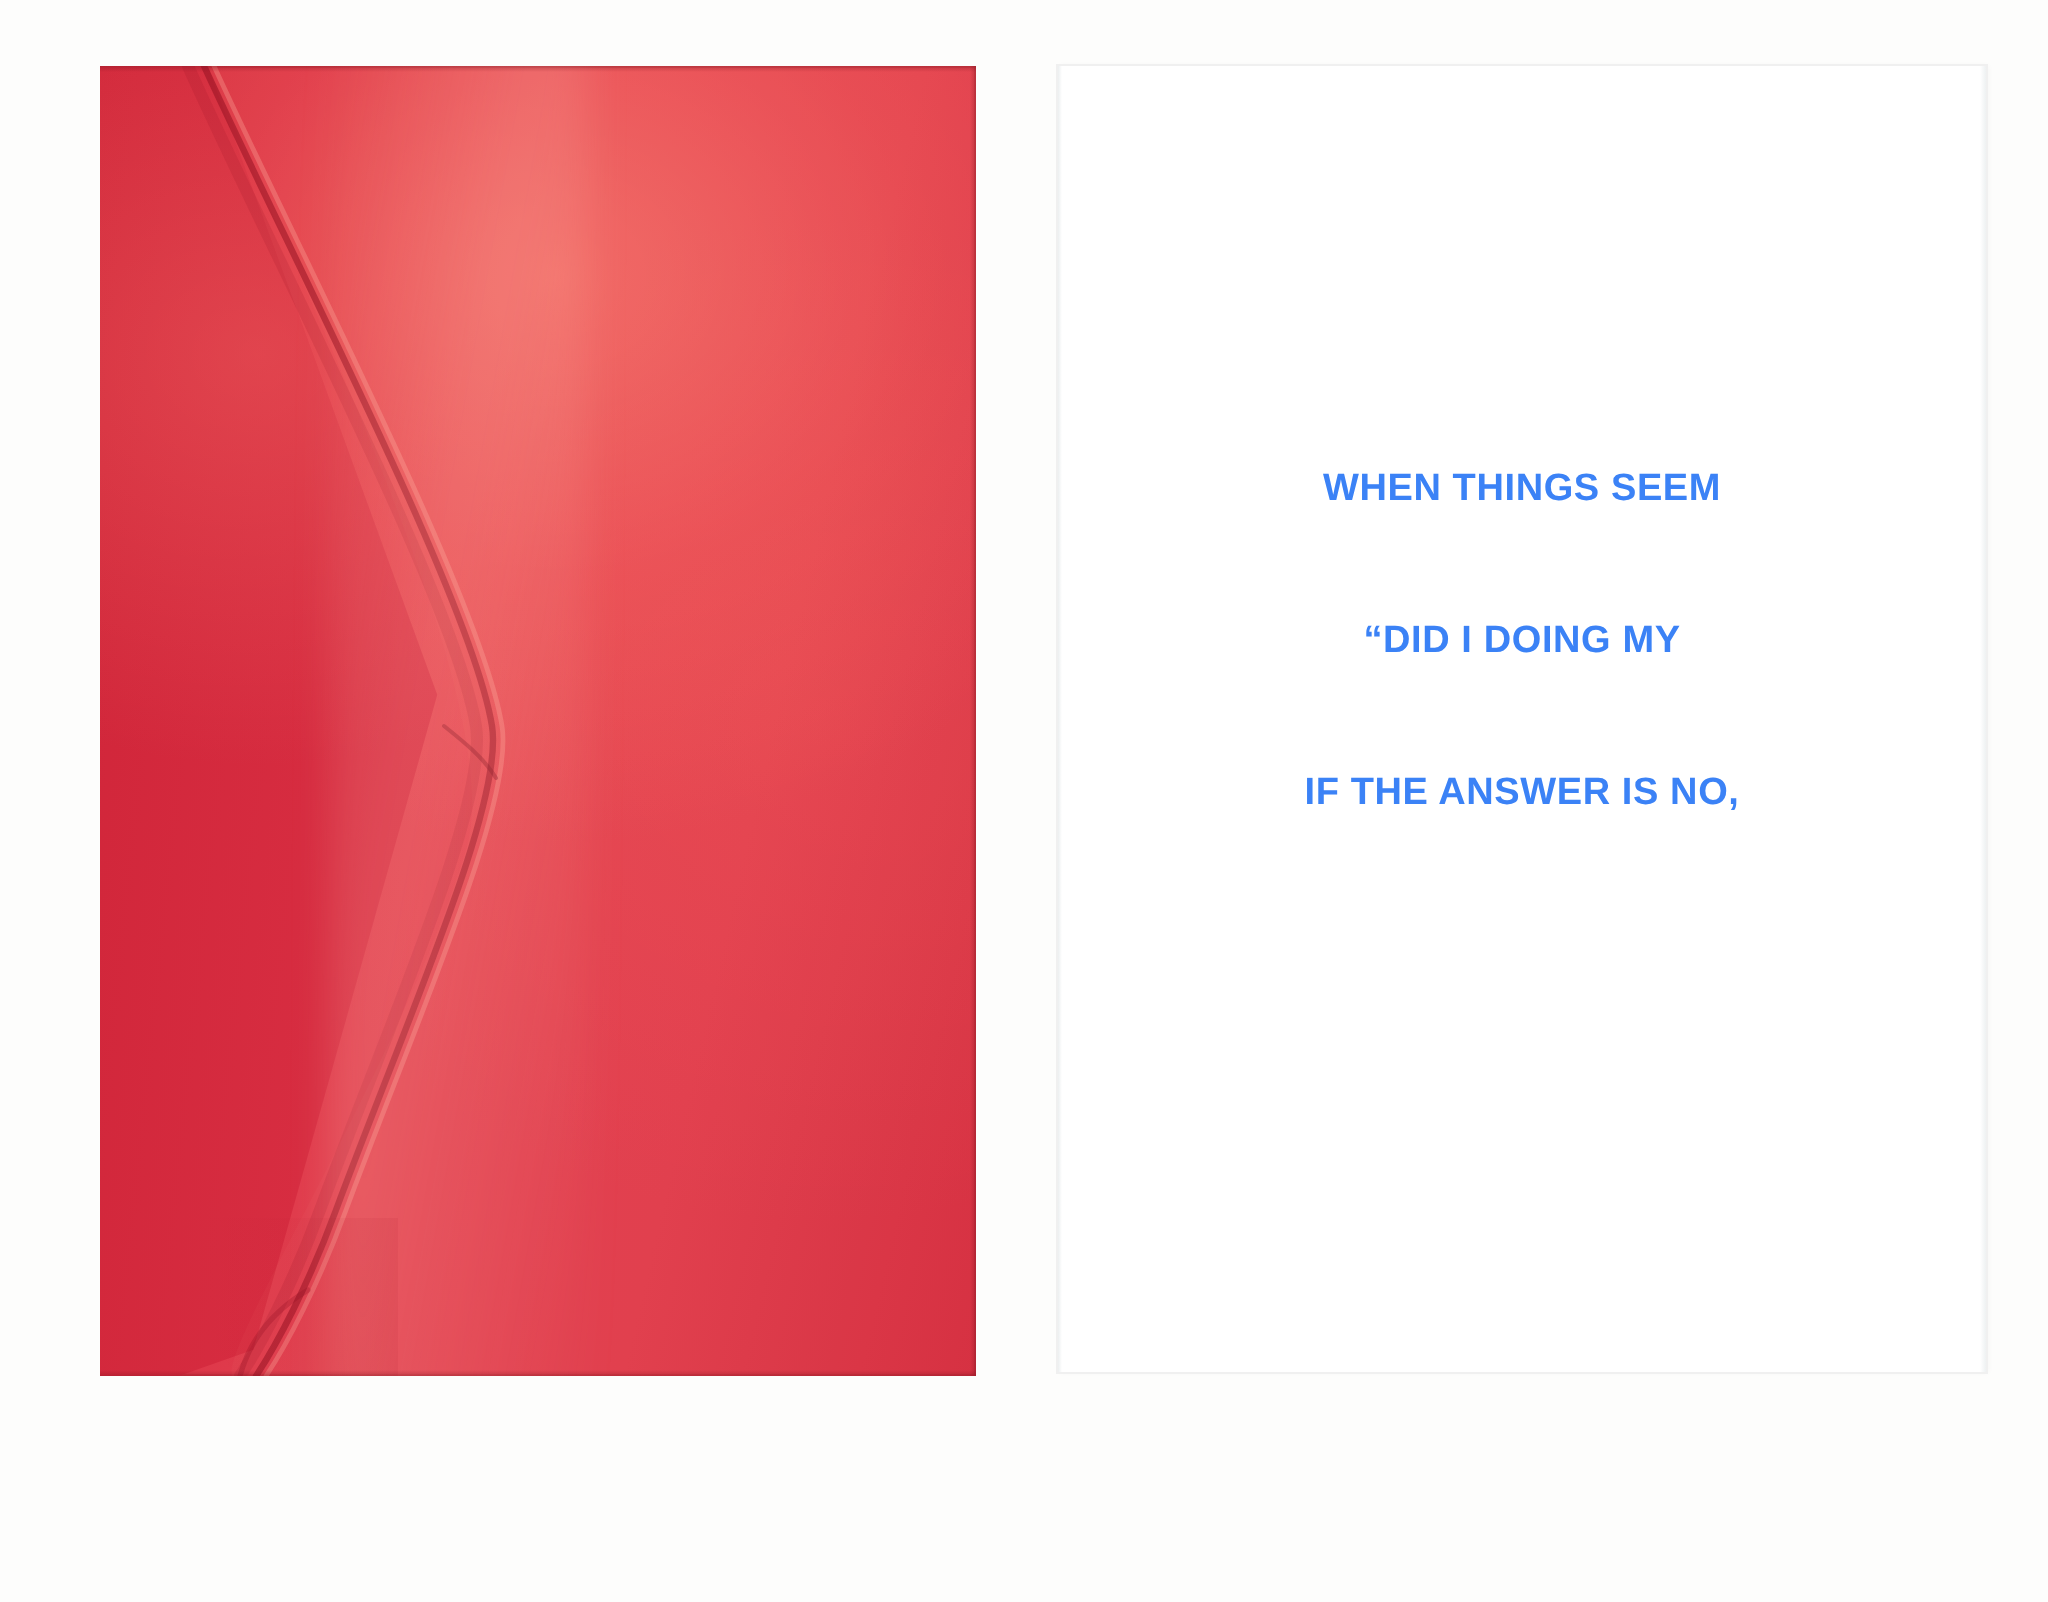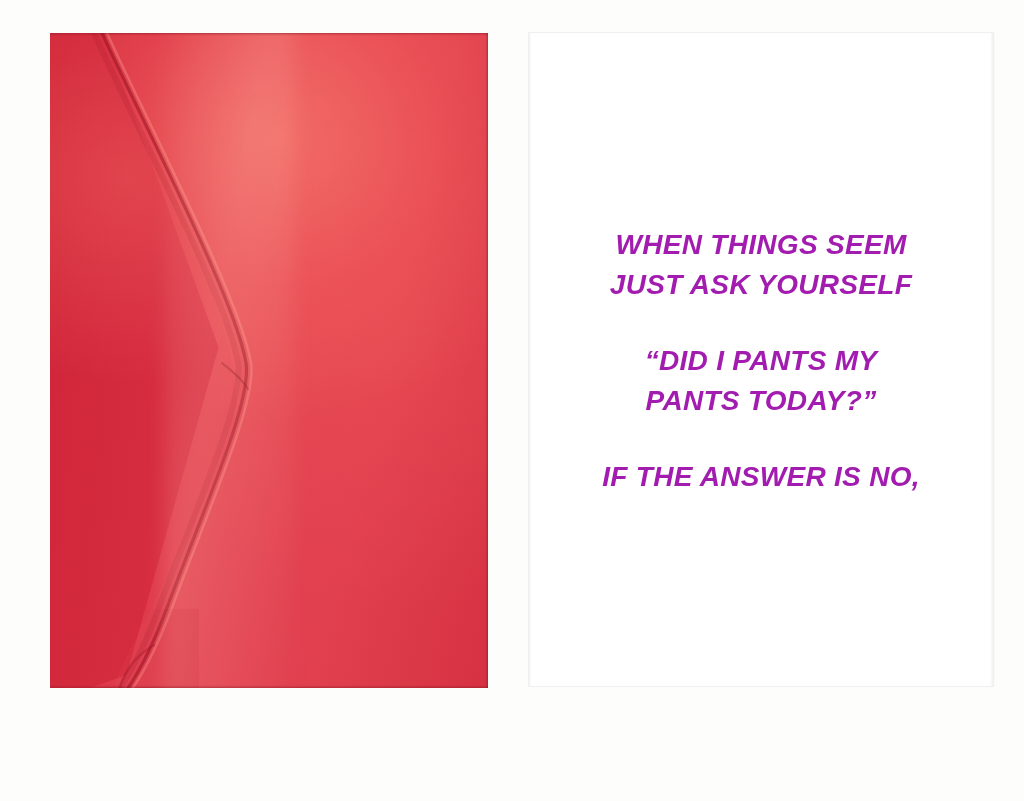--- a/index.html
+++ b/index.html
@@ -134,25 +134,24 @@
     font-family: "Liberation Sans", sans-serif;
     font-weight: bold;
     letter-spacing: 0.3px;
   }
   .stanza {
     margin: 0 0 36px 0;
   }
   .stanza:last-child { margin-bottom: 12px; }
   .line {
     display: block;
-    font-size: 28px;
+    font-size: 19px;
     line-height: 40px;
     white-space: nowrap;
-    color: #a21caf;
-    font-style: italic;
+    color: #3b82f6;
   }
 </style>
 </head>
 <body>
 
 <div id="scene">
 
   <div id="envelope">
     <div id="env-body-left"></div>
 
@@ -181,26 +180,24 @@
   </div>
 
   <div id="card">
     <div id="card-edge-left"></div>
     <div id="card-edge-right"></div>
 
     <div id="card-text">
 
       <p class="stanza">
         <span class="line">WHEN THINGS SEEM</span>
-        <span class="line">JUST ASK YOURSELF</span>
       </p>
 
       <p class="stanza">
-        <span class="line">“DID I PANTS MY</span>
-        <span class="line">PANTS TODAY?”</span>
+        <span class="line">“DID I DOING MY</span>
       </p>
 
       <p class="stanza">
         <span class="line">IF THE ANSWER IS NO,</span>
       </p>
 
     </div>
   </div>
 
 </div>

